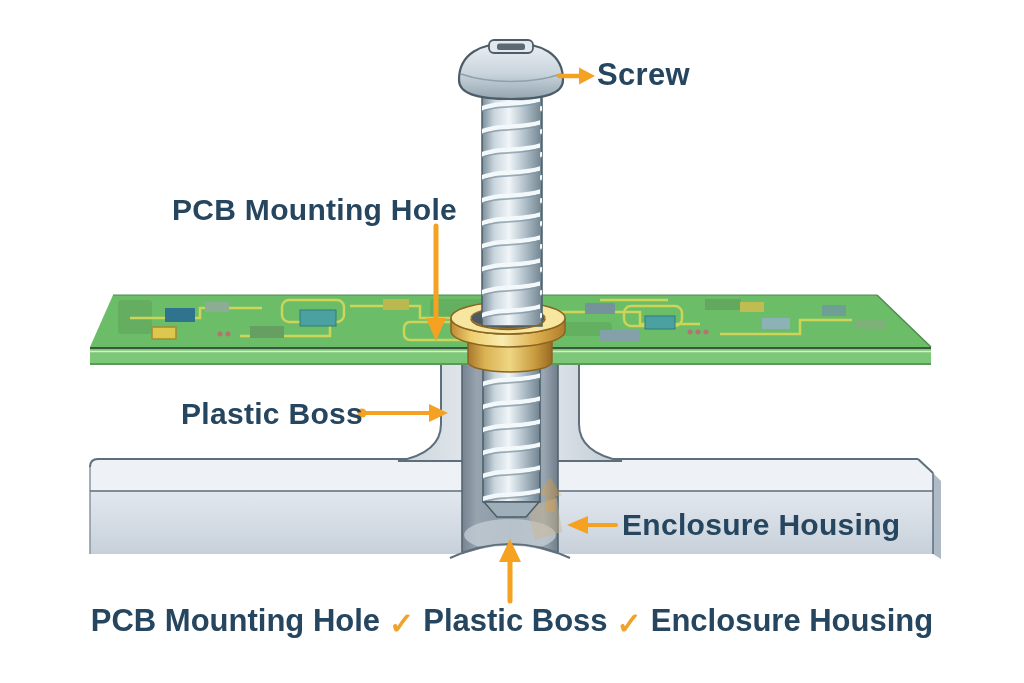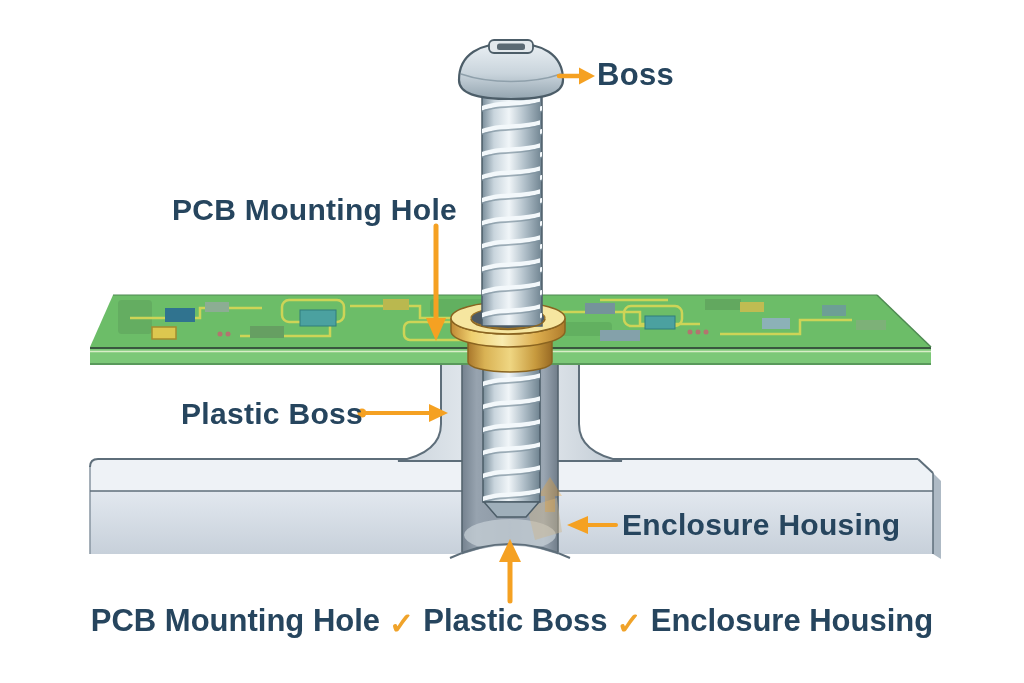--- a/index.html
+++ b/index.html
@@ -194,21 +194,21 @@
         <line x1="616" y1="525" x2="587" y2="525" stroke-width="4" stroke-linecap="round"></line>
         <polygon points="588,516 588,534 567,525" stroke="none"></polygon>
       </g>
       <g>
         <line x1="510" y1="601" x2="510" y2="561" stroke-width="5" stroke-linecap="round"></line>
         <polygon points="499,562 521,562 510,539" stroke="none"></polygon>
       </g>
     </g>
   </svg>
 
-  <div class="diagram-label label-screw">Boss</div>
+  <div class="diagram-label label-screw">Screw</div>
   <div class="diagram-label label-pcb-hole">PCB Mounting Hole</div>
   <div class="diagram-label label-plastic-boss">Plastic Boss</div>
   <div class="diagram-label label-enclosure-housing">Enclosure Housing</div>
 
   <div class="caption-row">
     <span>PCB Mounting Hole</span>
     <span class="check">✓</span>
     <span>Plastic Boss</span>
     <span class="check">✓</span>
     <span>Enclosure Housing</span>

